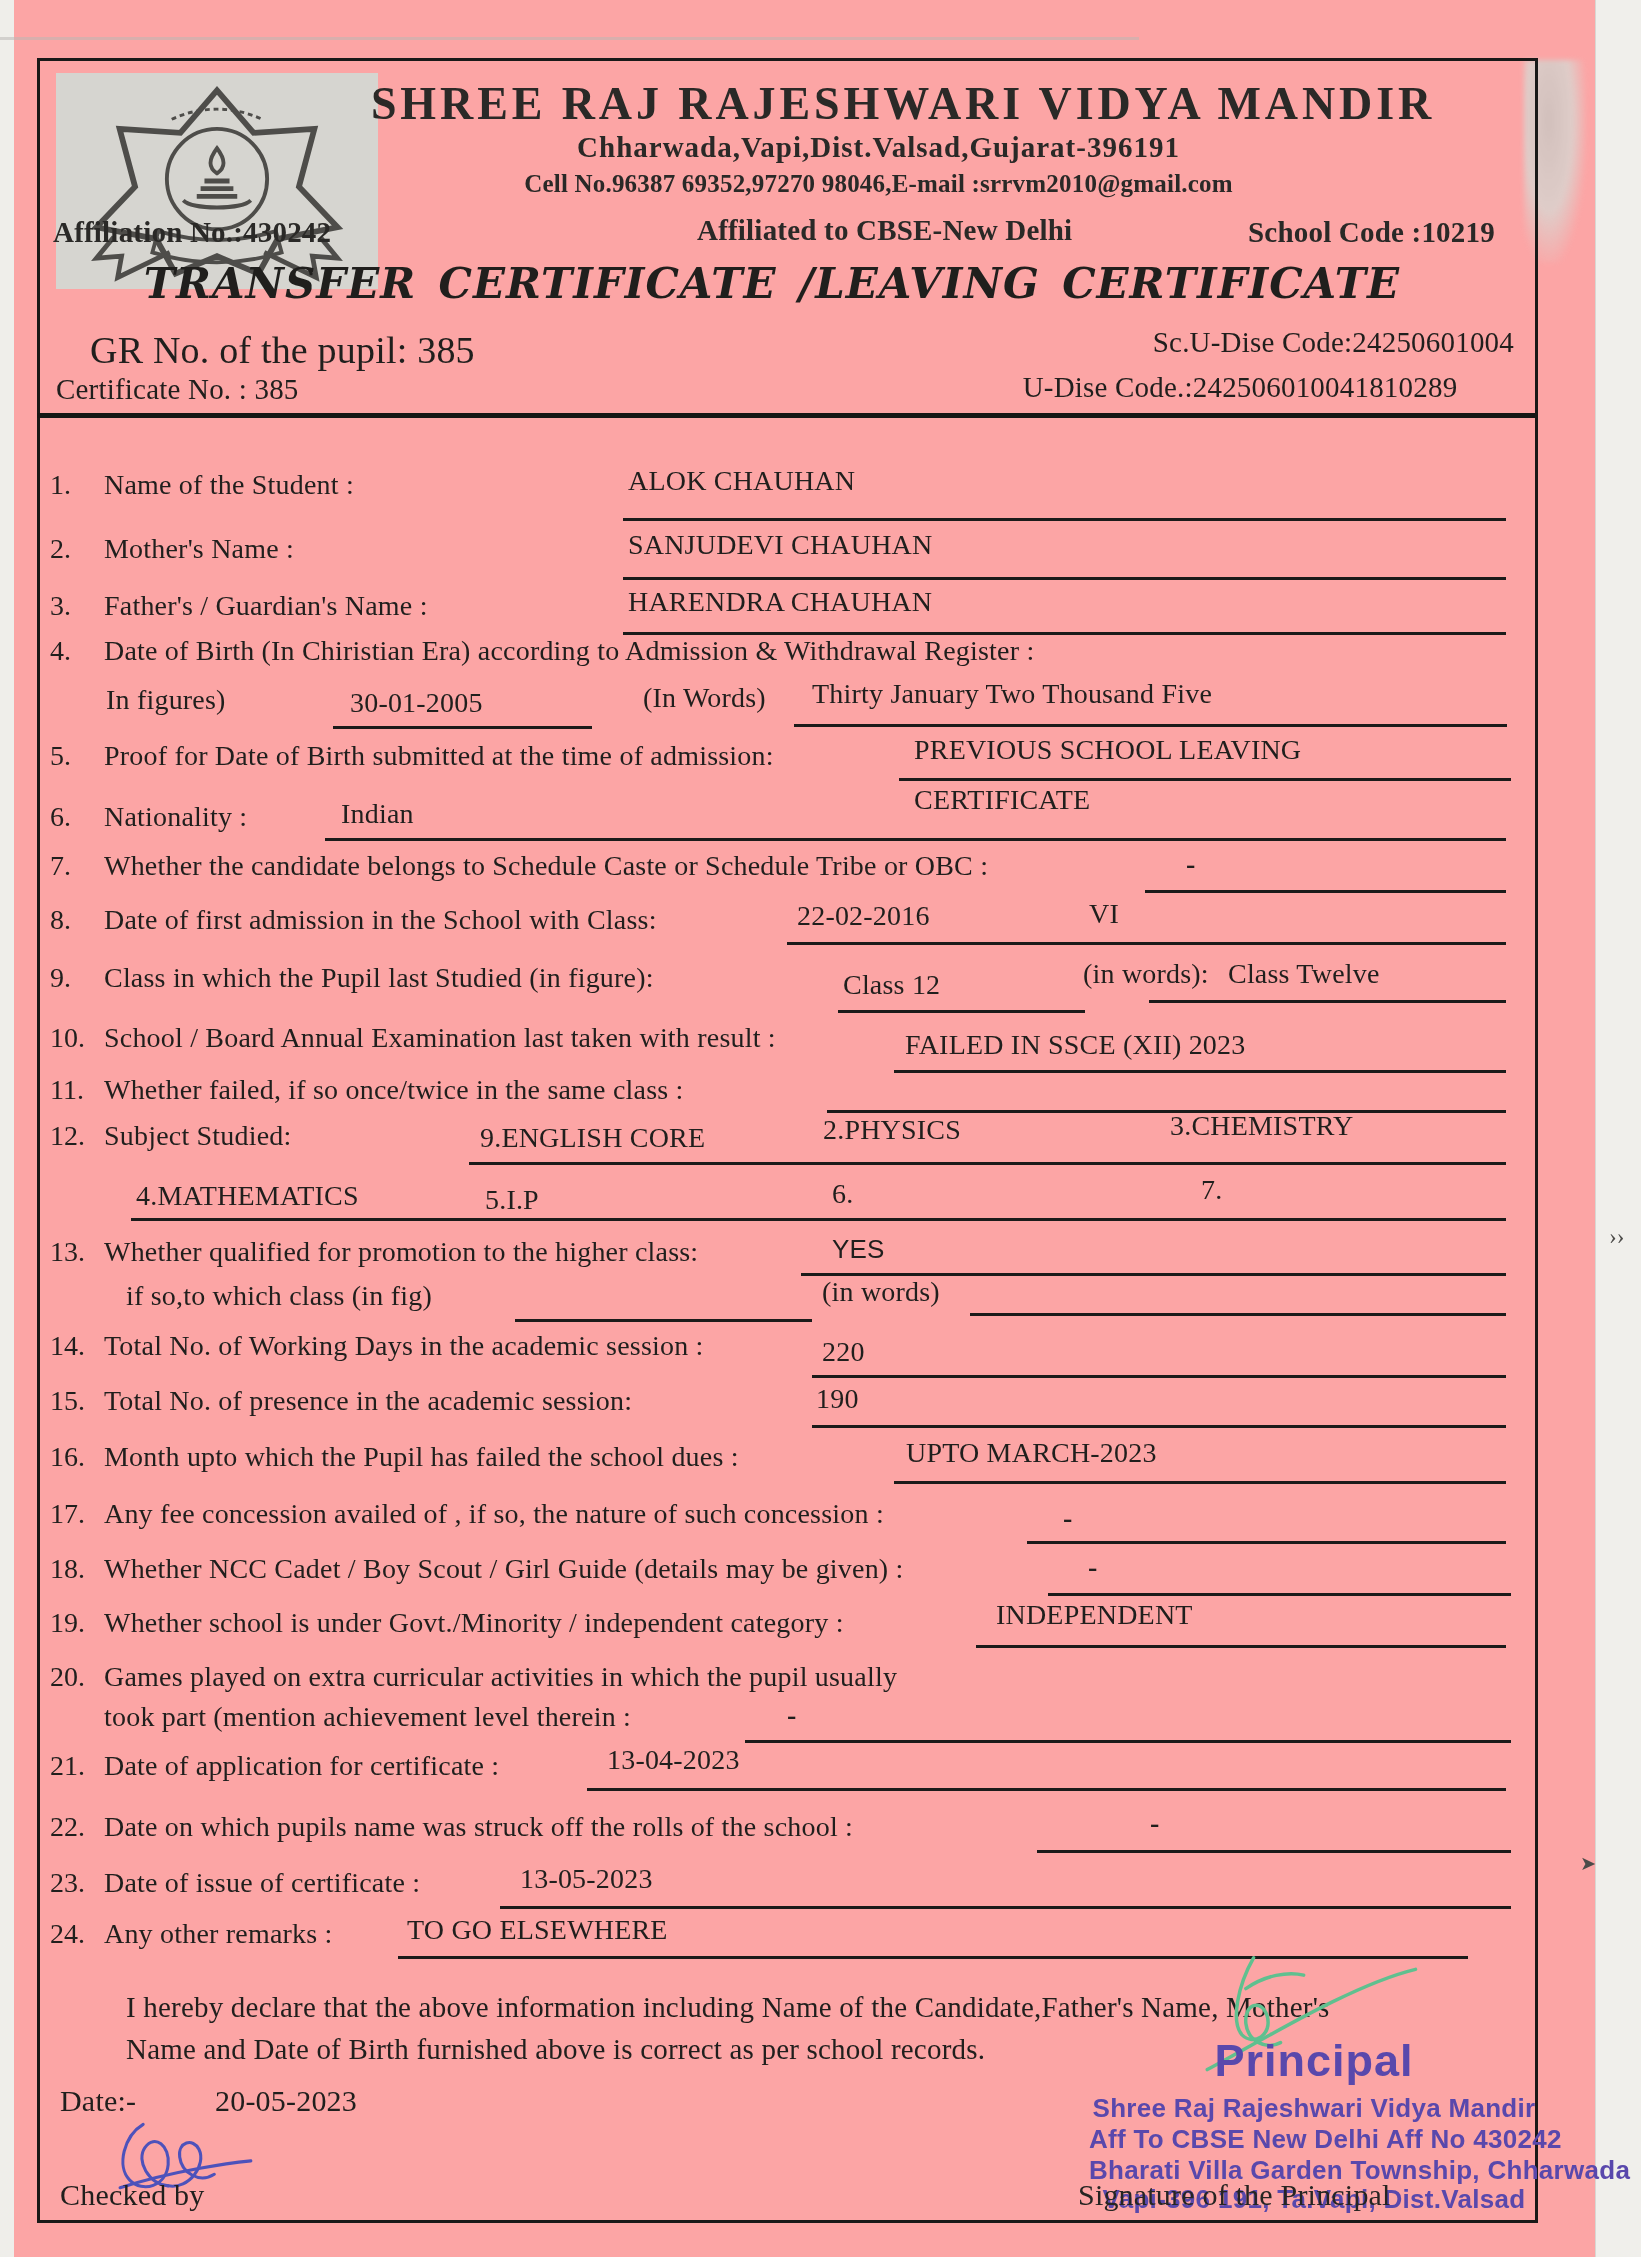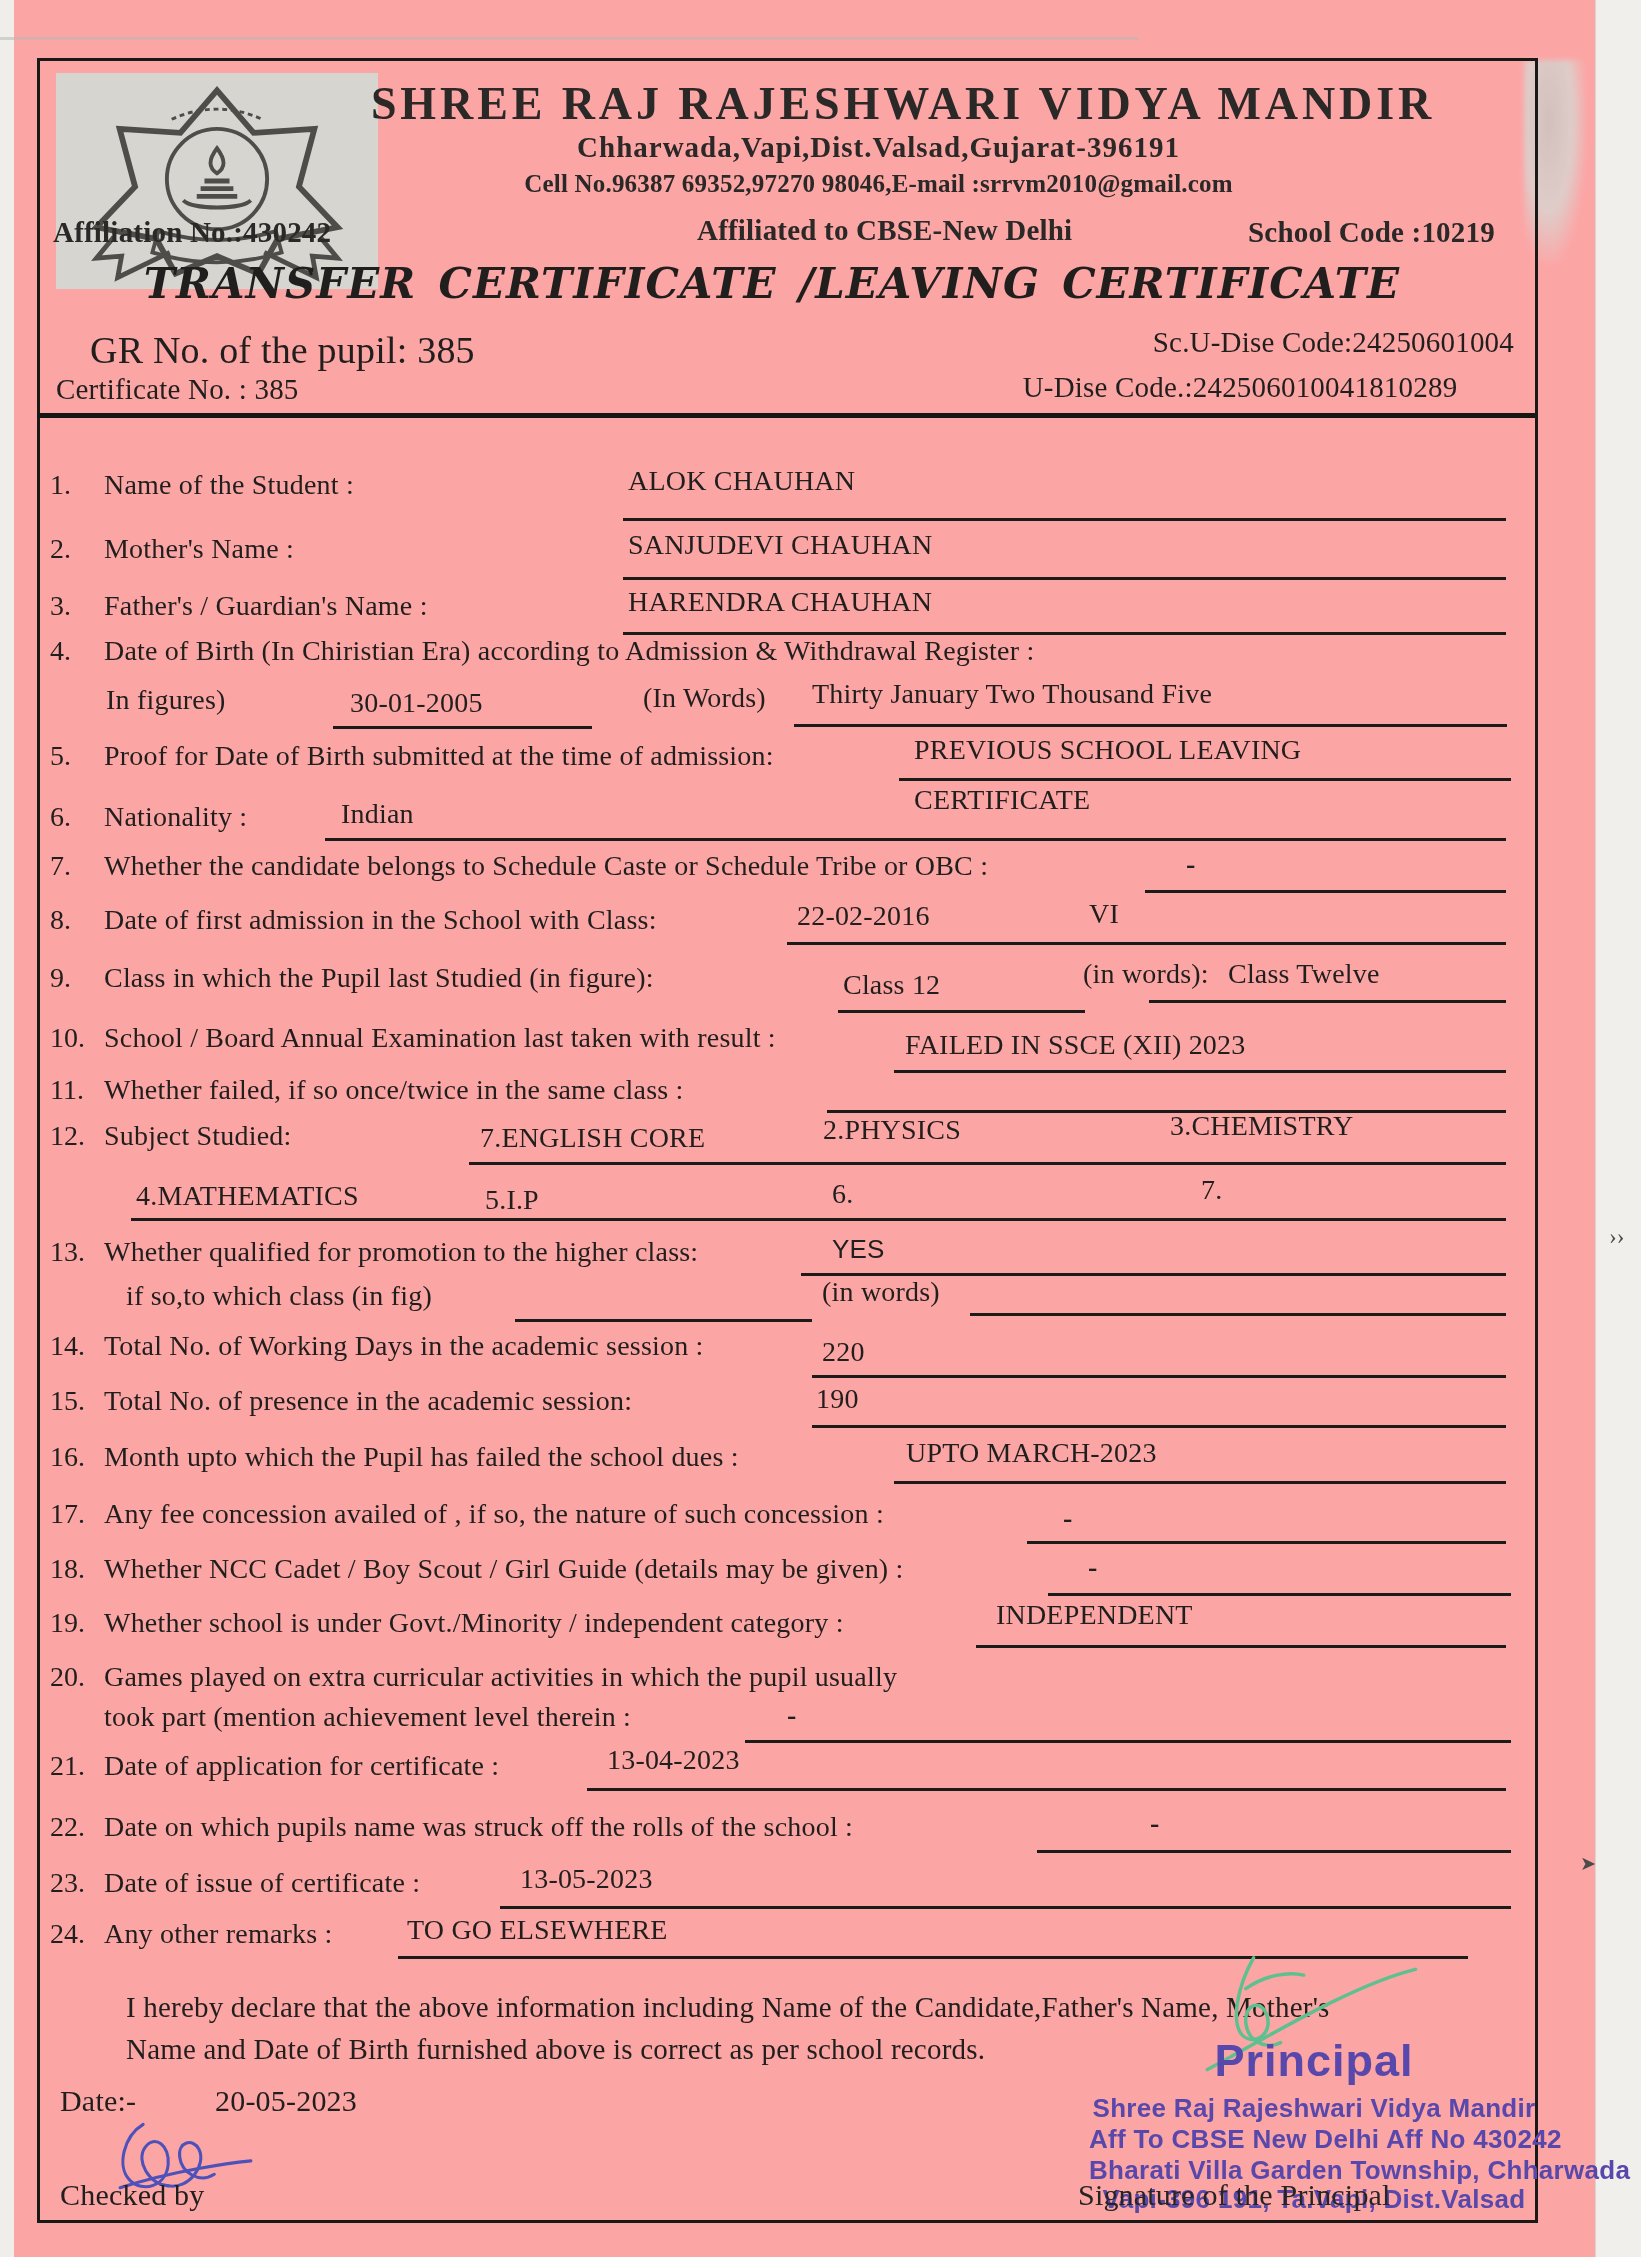--- a/index.html
+++ b/index.html
@@ -128,21 +128,21 @@
   <div class="t" style="left:104px;top:1022px;">School / Board Annual Examination last taken with result :</div>
   <div class="t" style="left:905px;top:1029px;">FAILED IN SSCE (XII) 2023</div>
   <div class="ul" style="left:894px;top:1070px;width:612px;"></div>
 
   <div class="num" style="top:1074px;">11.</div>
   <div class="t" style="left:104px;top:1074px;">Whether failed, if so once/twice in the same class :</div>
   <div class="ul" style="left:827px;top:1110px;width:679px;"></div>
 
   <div class="num" style="top:1120px;">12.</div>
   <div class="t" style="left:104px;top:1120px;">Subject Studied:</div>
-  <div class="t" style="left:480px;top:1122px;">7.ENGLISH CORE</div>
+  <div class="t" style="left:480px;top:1122px;">9.ENGLISH CORE</div>
   <div class="t" style="left:823px;top:1114px;">2.PHYSICS</div>
   <div class="t" style="left:1170px;top:1110px;">3.CHEMISTRY</div>
   <div class="ul" style="left:469px;top:1162px;width:1037px;"></div>
   <div class="t" style="left:136px;top:1180px;">4.MATHEMATICS</div>
   <div class="t" style="left:485px;top:1184px;">5.I.P</div>
   <div class="t" style="left:832px;top:1178px;">6.</div>
   <div class="t" style="left:1201px;top:1174px;">7.</div>
   <div class="ul" style="left:131px;top:1218px;width:1375px;"></div>
 
   <div class="num" style="top:1236px;">13.</div>

